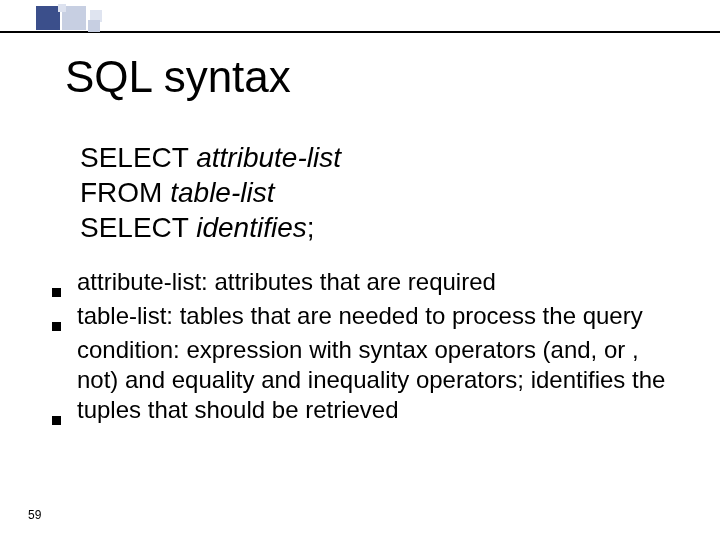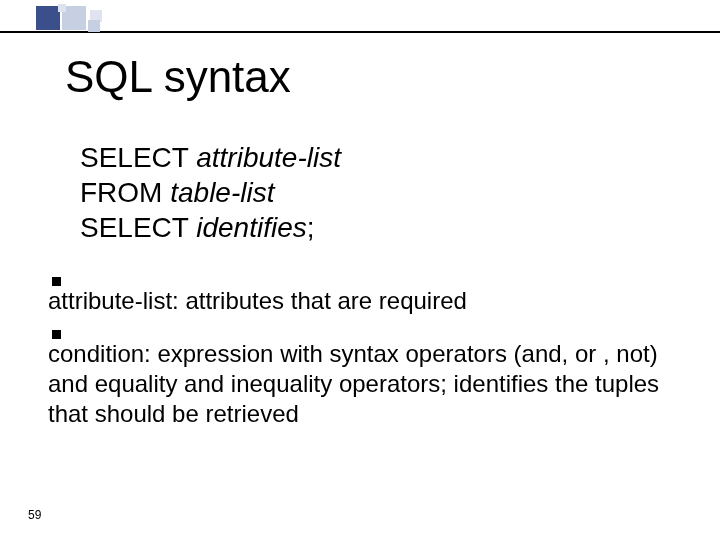--- a/index.html
+++ b/index.html
@@ -64,23 +64,22 @@
   }
   .syntax-block .kw { font-weight: 400; margin-left: 32px; }
   .syntax-block .it { font-style: italic; text-align: center; }
   .syntax-block .row { white-space: nowrap; }
   .bullets {
     font-size: 24px;
     line-height: 1.25;
   }
   .bullets .item {
     display: flex;
-    align-items: flex-start;
+    align-items: flex-end;
     margin-bottom: 4px;
-    flex-direction: column;
   }
   .bullets .marker {
     width: 9px;
     height: 9px;
     background: #000;
     flex: 0 0 auto;
     margin-top: 10px;
     margin-right: 16px;
     margin-left: 4px;
   }
@@ -128,20 +127,24 @@
       </div>
     </div>
 
     <div class="bullets">
       <div class="item">
         <div class="marker"></div>
         <div class="text">attribute-list: attributes that are required</div>
       </div>
       <div class="item">
         <div class="marker"></div>
+        <div class="text">table-list: tables that are needed to process the query</div>
+      </div>
+      <div class="item">
+        <div class="marker"></div>
         <div class="text">condition: expression with syntax operators (and, or , not) and equality and inequality operators; identifies the tuples that should be retrieved</div>
       </div>
     </div>
 
   </div>
 
   <div class="page-num">59</div>
 
 </div>
 

